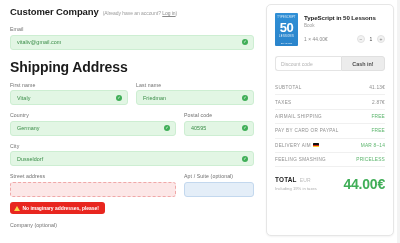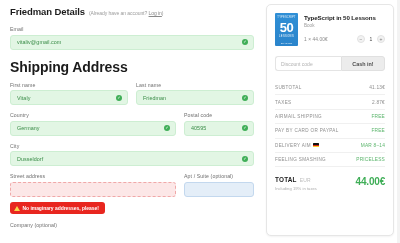--- a/index.html
+++ b/index.html
@@ -127,34 +127,34 @@
   .flag .b { background: #111; } .flag .r { background: #d62612; } .flag .y { background: #f6cf2e; }
 
   .total-row {
     display: flex; align-items: flex-start; justify-content: space-between;
     margin-top: 9px;
   }
   .total-left .tl-line { display: flex; align-items: baseline; gap: 3px; }
   .tl-word { font-size: 6.4px; font-weight: bold; color: #1b1b1b; letter-spacing: 0.2px; }
   .tl-cur { font-size: 5px; color: #bdbdbd; letter-spacing: 0.2px; }
   .tl-note { font-size: 4.2px; color: #aeaeae; margin-top: 3px; }
-  .total-amt { font-size: 10px; font-weight: bold; color: #3fae57; letter-spacing: -0.2px; }
+  .total-amt { font-size: 14px; font-weight: bold; color: #3fae57; letter-spacing: -0.2px; }
 
   
   .edge-strip { position: absolute; right: 0; top: 0; width: 3px; height: 243px; background: #f3f3f3; }
 </style>
 </head>
 <body>
 
 <div class="page">
 
   <div class="form-col">
 
     <div class="section-head">
-      <div class="section-title">Friedman Details</div>
+      <div class="section-title">Customer Company</div>
       <div class="section-note">
         <span>(Already have an account? </span><a href="#">Log in</a><span>)</span>
       </div>
     </div>
 
     <div class="mb7">
       <div class="field-label">Email</div>
       <div class="input valid">
         <span>vitaliv@gmail.com</span>
         <span class="check">✓</span>

